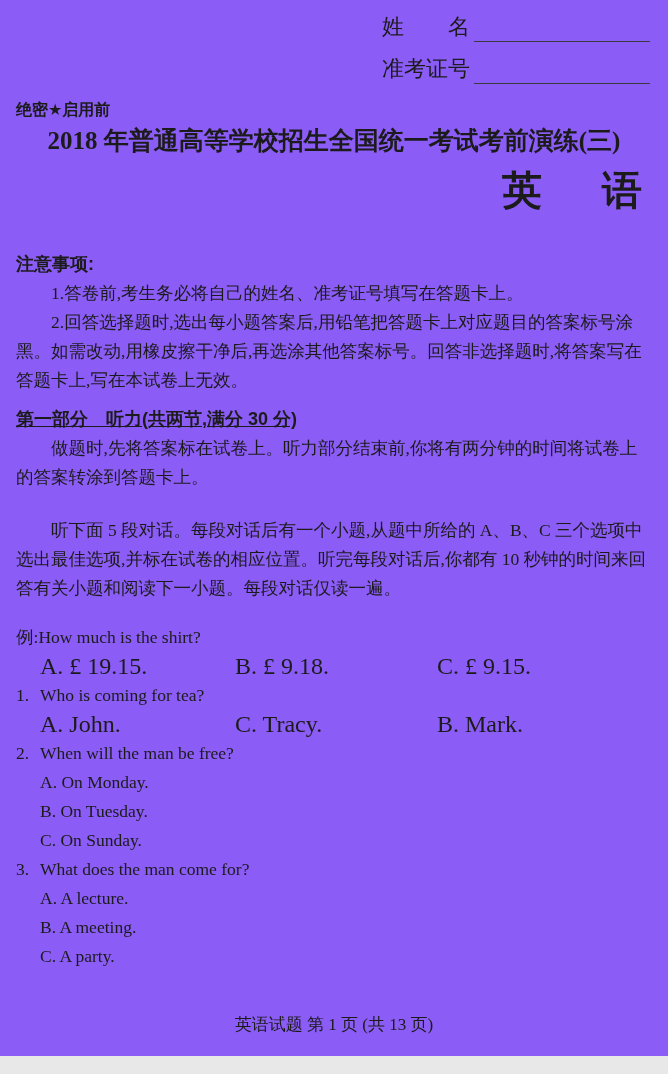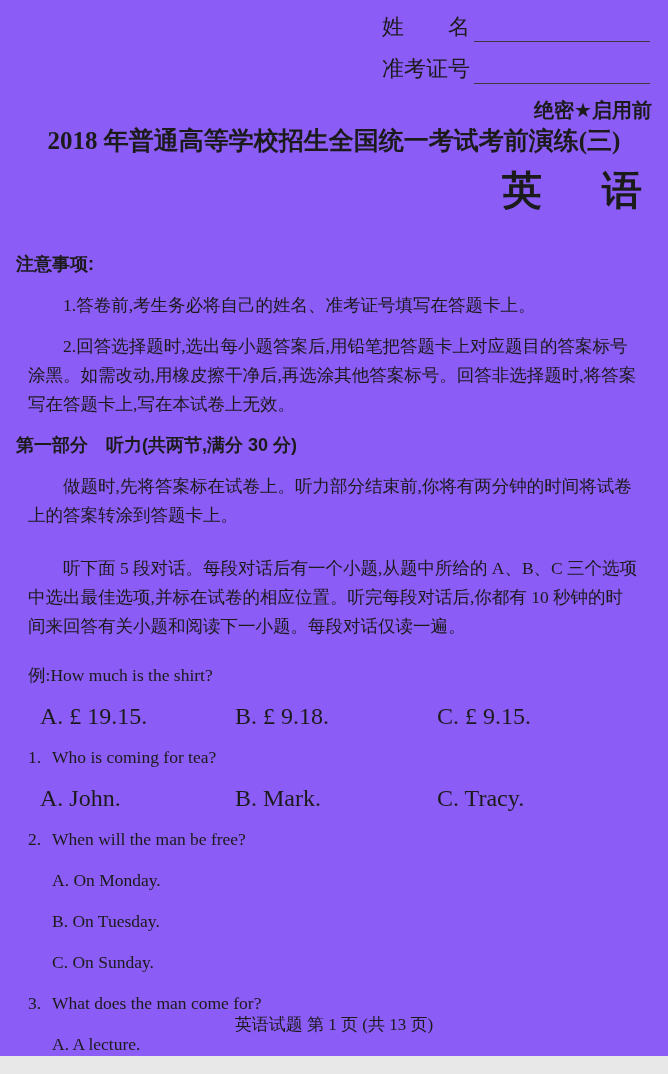--- a/index.html
+++ b/index.html
@@ -9,31 +9,31 @@
     padding:12px 16px 0 16px;
     font-family:"Liberation Serif","DejaVu Serif",serif;
   }
   
   .candidate{width:268px;margin-left:auto;margin-right:2px;}
   .field-row{display:flex;align-items:flex-end;font-size:22px;line-height:30px;margin-bottom:12px;}
   .field-label{white-space:pre;}
   .blank-line{flex:1;border-bottom:1px solid #3a3a3a;height:28px;margin-left:4px;}
   
   .secret{font-family:"Liberation Sans","DejaVu Sans",sans-serif;font-weight:bold;
-          font-size:20px;line-height:20px;margin-top:16px;text-align:right;}
+          font-size:16px;line-height:20px;margin-top:16px;}
   .exam-title{text-align:center;font-size:25px;font-weight:bold;line-height:34px;margin:4px 0 0 0;}
   .subject{text-align:right;font-family:"Liberation Sans","DejaVu Sans",sans-serif;
            font-weight:bold;font-size:40px;line-height:48px;letter-spacing:10px;
            margin:8px 0 36px 0;}
   
-  p{margin:12px;font-size:17.5px;line-height:29px;}
+  p{margin:0;font-size:17.5px;line-height:29px;}
   .indent{text-indent:2em;}
   .h-sans{font-family:"Liberation Sans","DejaVu Sans",sans-serif;font-weight:bold;
           font-size:18px;line-height:29px;}
-  .part-heading{margin-top:10px;}
+  .part-heading{margin-top:10px;text-decoration:underline;}
   .section-block{margin-top:24px;}
   .example-block{margin-top:20px;}
   
   .opt-row{display:grid;grid-template-columns:195px 202px auto;padding-left:24px;
            font-size:24px;line-height:29px;}
   .opt-stack{padding-left:24px;}
   .q-line{display:flex;}
   .q-num{width:24px;flex:none;}
   
   .footer{position:absolute;left:0;right:0;bottom:20px;text-align:center;
@@ -88,22 +88,22 @@
     </div>
   </div>
 
   <div>
     <p class="q-line">
       <span class="q-num">1.</span>
       <span>Who is coming for tea?</span>
     </p>
     <div class="opt-row">
       <span>A. John.</span>
+      <span>C. Tracy.</span>
       <span>B. Mark.</span>
-      <span>C. Tracy.</span>
     </div>
   </div>
 
   <div>
     <p class="q-line">
       <span class="q-num">2.</span>
       <span>When will the man be free?</span>
     </p>
     <div class="opt-stack">
       <p>A. On Monday.</p>

